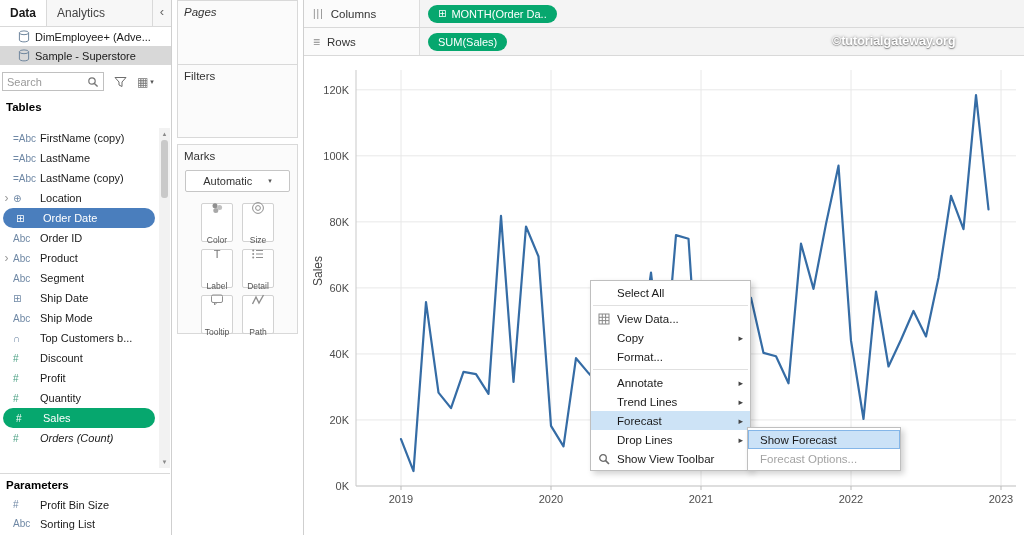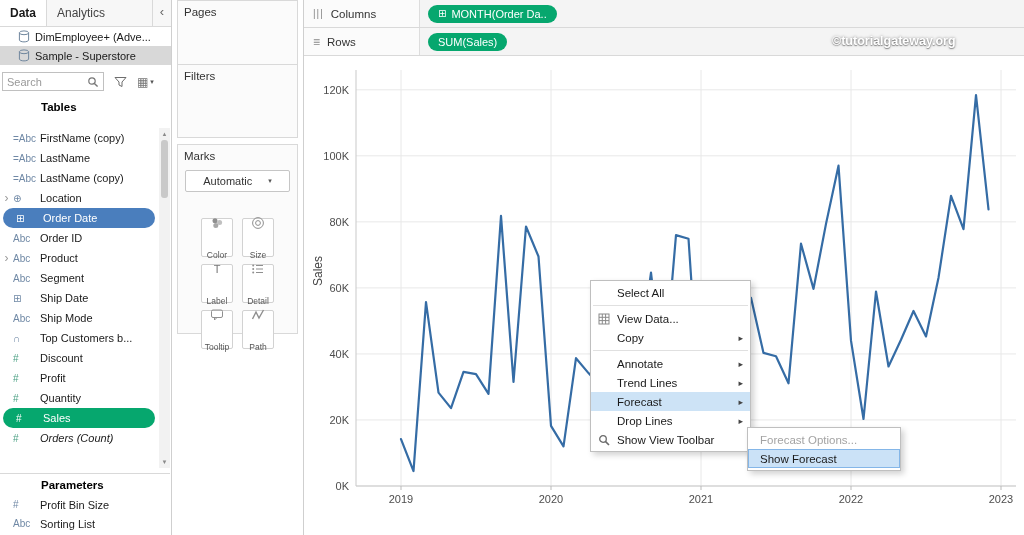--- a/index.html
+++ b/index.html
@@ -18,21 +18,21 @@
   .ds-row.sel{background:#d8d8d8;}
   .ds-name{white-space:nowrap;overflow:hidden;font-size:11px;}
   .search-row{display:flex;align-items:center;gap:10px;padding:7px 4px 3px 2px;}
   .search-box{position:relative;width:102px;height:19px;border:1px solid #c0c0c0;background:#fff;
               display:flex;align-items:center;box-sizing:border-box;}
   .search-box input{border:0;outline:0;width:80px;font:inherit;font-size:11px;padding:0 0 0 4px;color:#333;}
   .search-box input::placeholder{color:#999;}
   .sicon{display:inline-flex;align-items:center;color:#666;line-height:1;}
   .grid-ico{font-size:12px;color:#777;}
   .mini-caret{font-size:7px;color:#555;margin-left:2px;}
-  .sec-header{font-weight:bold;font-size:11.5px;padding:7px 0 4px 6px;color:#000;margin-left:35px;}
+  .sec-header{font-weight:bold;font-size:11.5px;padding:7px 0 4px 6px;color:#000;}
   #fields-list{position:absolute;top:128px;left:0;width:158px;}
   .frow{display:flex;align-items:center;height:20px;}
   .fexp{width:13px;flex:none;text-align:center;color:#9a9a9a;font-size:12px;}
   .ficon{width:27px;flex:none;font-size:10px;}
   .ficon.dim{color:#6f88a5;}
   .ficon.meas{color:#4aa083;}
   .flabel{white-space:nowrap;overflow:hidden;font-size:11px;}
   .flabel.it{font-style:italic;}
   .frow.selblue{background:#4a7ebd;border-radius:10px;margin:0 3px;color:#fff;}
   .frow.selblue .ficon{color:#fff;}
@@ -44,25 +44,25 @@
   .sb-arrow.down{margin-top:auto;padding-bottom:3px;}
   .sb-thumb{width:7px;height:58px;background:#c9c9c9;border-radius:3px;margin-top:2px;}
   .params{position:absolute;bottom:0;left:0;width:170px;border-top:1px solid #d9d9d9;background:#fff;padding-bottom:2px;}
   .params .sec-header{padding-top:5px;}
   #params-list .frow{height:19px;}
 
   
   #cards-panel{position:absolute;left:173px;top:0;width:131px;height:535px;background:#fff;
                border-right:1px solid #cfcfcf;box-sizing:border-box;}
   .card{position:absolute;left:4px;right:5px;border:1px solid #d9d9d9;background:#fbfbfb;box-sizing:border-box;}
-  #card-pages{top:0;height:70px;}
+  #card-pages{top:0;height:70px;font-style:italic;}
   #card-filters{top:64px;height:74px;}
   #card-marks{top:144px;height:190px;}
   .card-title{padding:5px 0 0 6px;font-size:11.5px;color:#333;}
-  .marks-dd{margin:8px 7px 24px;height:20px;border:1px solid #c6c6c6;background:#fff;border-radius:2px;
+  .marks-dd{margin:8px 7px 9px;height:20px;border:1px solid #c6c6c6;background:#fff;border-radius:2px;
             display:flex;align-items:center;justify-content:center;gap:14px;font-size:11px;color:#333;}
   #marks-grid{display:flex;flex-wrap:wrap;gap:7px 9px;justify-content:center;padding:2px 4px;}
   .mark-btn{width:30px;height:37px;border:1px solid #d2d2d2;background:#fff;border-radius:2px;
             display:flex;flex-direction:column;align-items:center;justify-content:center;gap:18px;}
   .mark-btn .mlab{font-size:8.5px;color:#555;}
 
   
   #shelves{position:absolute;left:304px;top:0;width:720px;height:56px;}
   .shelf-row{position:relative;height:27px;border-bottom:1px solid #d9d9d9;background:#f4f4f4;
              display:flex;align-items:center;}
@@ -397,20 +397,24 @@
             <path d="M1 4.3h10M1 7.6h10M4.3 1v10M7.6 1v10" stroke="#8a8a8a"></path>
           </svg>
         </span>
         <span class="mlabel">View Data...</span>
       </div>
       <div class="mitem">
         <span class="mico"></span>
         <span class="mlabel">Copy</span>
         <span class="marrow">▸</span>
       </div>
+      <div class="mitem">
+        <span class="mico"></span>
+        <span class="mlabel">Format...</span>
+      </div>
       <div class="msep"></div>
       <div class="mitem">
         <span class="mico"></span>
         <span class="mlabel">Annotate</span>
         <span class="marrow">▸</span>
       </div>
       <div class="mitem">
         <span class="mico"></span>
         <span class="mlabel">Trend Lines</span>
         <span class="marrow">▸</span>
@@ -429,21 +433,21 @@
         <span class="mico">
           <svg width="12" height="12" viewBox="0 0 12 12">
             <circle cx="5" cy="5" r="3.3" fill="none" stroke="#6b6b6b" stroke-width="1.3"></circle>
             <path d="M7.6 7.6L11 11" stroke="#6b6b6b" stroke-width="1.6"></path>
           </svg>
         </span>
         <span class="mlabel">Show View Toolbar</span>
       </div>
     </div>
   <div id="forecast-submenu">
+      <div class="smitem hl">
+        <span>Show Forecast</span>
+      </div>
       <div class="smitem dis">
         <span>Forecast Options...</span>
       </div>
-      <div class="smitem hl">
-        <span>Show Forecast</span>
-      </div>
     </div>
 
 </div>
 
 </body></html>

